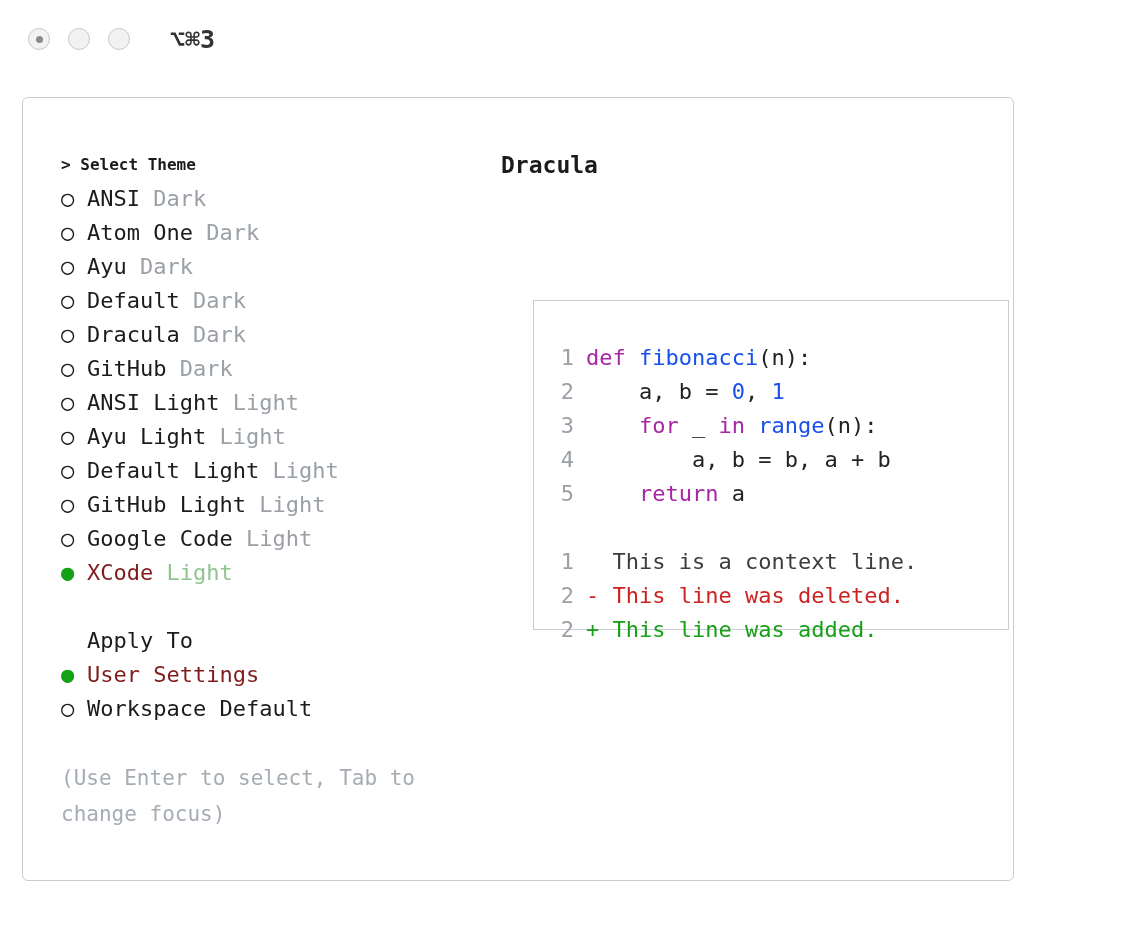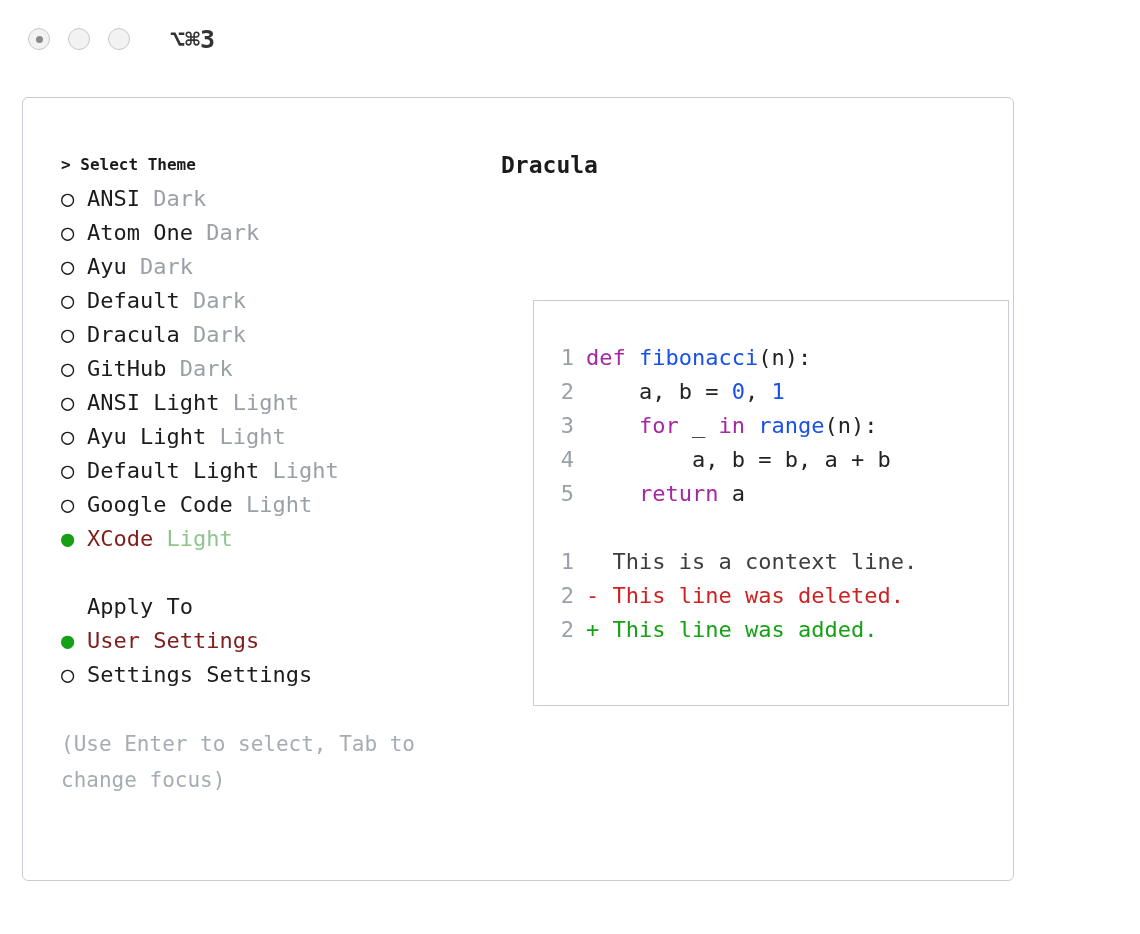--- a/index.html
+++ b/index.html
@@ -123,21 +123,21 @@
     font-size: 23px;
     font-weight: bold;
     color: #1b1b1b;
     line-height: 34px;
   }
   .preview-box {
     position: absolute;
     left: 32px;
     top: 152px;
     width: 476px;
-    height: 406px;
+    height: 330px;
     border: 1.5px solid #c8ccd4;
     box-sizing: border-box;
     background: #ffffff;
     padding: 40px 0 0 0;
   }
   .code-line {
     font-size: 22px;
     line-height: 34px;
     white-space: pre;
     padding-left: 18px;
@@ -179,28 +179,29 @@
       <div id="theme-list">
           <div class="opt"><span class="marker">○</span><span>ANSI</span> <span class="variant">Dark</span></div>
           <div class="opt"><span class="marker">○</span><span>Atom One</span> <span class="variant">Dark</span></div>
           <div class="opt"><span class="marker">○</span><span>Ayu</span> <span class="variant">Dark</span></div>
           <div class="opt"><span class="marker">○</span><span>Default</span> <span class="variant">Dark</span></div>
           <div class="opt"><span class="marker">○</span><span>Dracula</span> <span class="variant">Dark</span></div>
           <div class="opt"><span class="marker">○</span><span>GitHub</span> <span class="variant">Dark</span></div>
           <div class="opt"><span class="marker">○</span><span>ANSI Light</span> <span class="variant">Light</span></div>
           <div class="opt"><span class="marker">○</span><span>Ayu Light</span> <span class="variant">Light</span></div>
           <div class="opt"><span class="marker">○</span><span>Default Light</span> <span class="variant">Light</span></div>
+          <div class="opt"><span class="marker">○</span><span>GitHub Light</span> <span class="variant">Light</span></div>
           <div class="opt"><span class="marker">○</span><span>Google Code</span> <span class="variant">Light</span></div>
           <div class="opt"><span class="marker sel">●</span><span class="label-sel">XCode</span> <span class="variant-sel">Light</span></div>
         </div>
       <div class="spacer-sm"></div>
       <div class="opt"><span class="marker"> </span><span>Apply To</span></div>
       <div id="apply-list">
           <div class="opt"><span class="marker sel">●</span><span class="label-sel">User Settings</span></div>
-          <div class="opt"><span class="marker">○</span><span>Settings Settings</span></div>
+          <div class="opt"><span class="marker">○</span><span>Workspace Default</span></div>
         </div>
       <div class="spacer-sm"></div>
       <div class="hint">(Use Enter to select, Tab to change focus)</div>
     </div>
 
     <div class="col-right">
       <div class="preview-title">Dracula</div>
       <div class="preview-box">
         <div id="code-block">
             <div class="code-line"><span class="ln">1</span><span class="kw">def </span><span class="fn">fibonacci</span><span class="plain">(n):</span></div>

